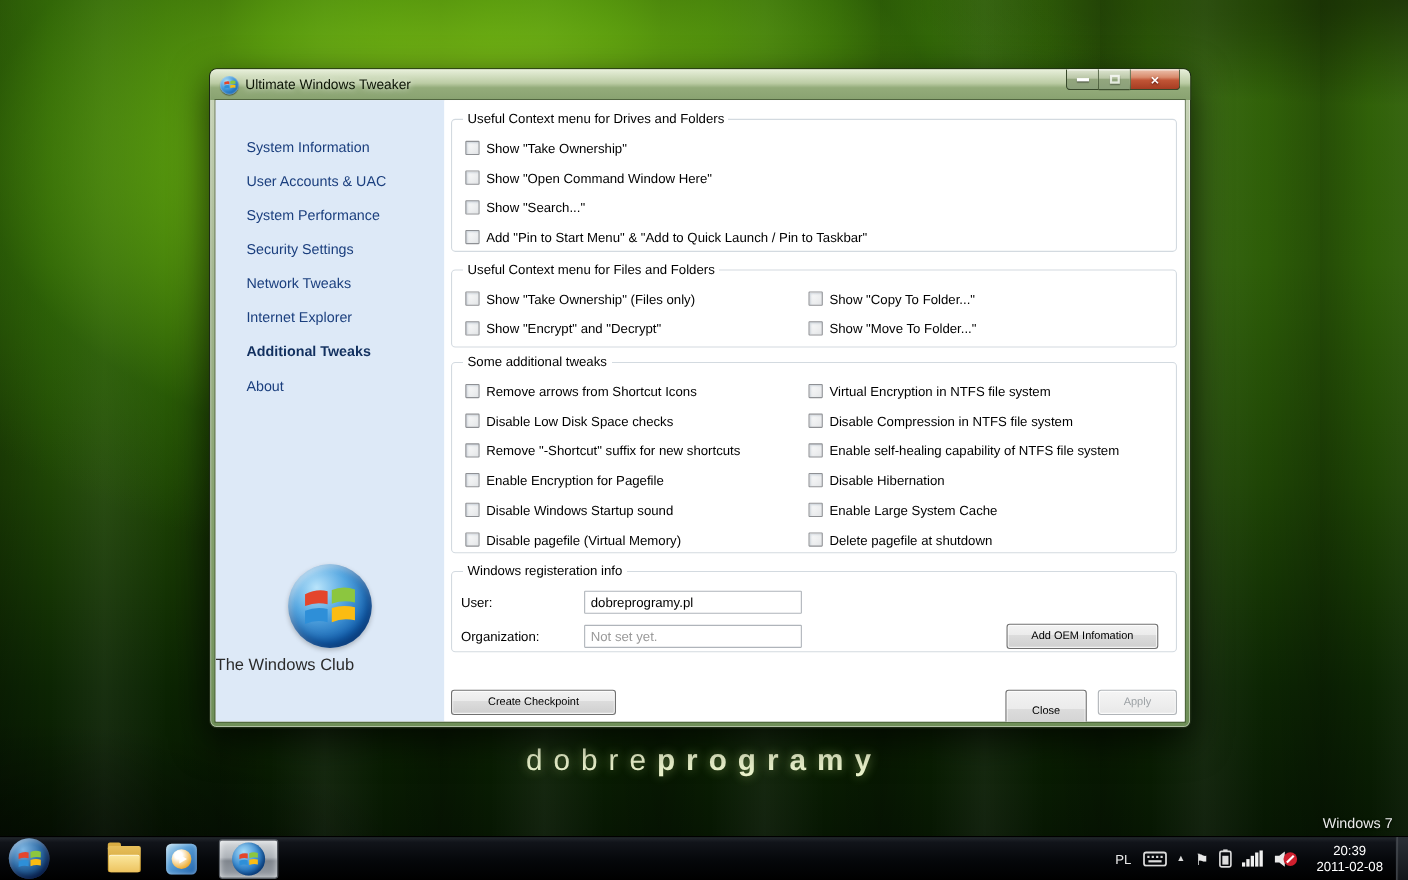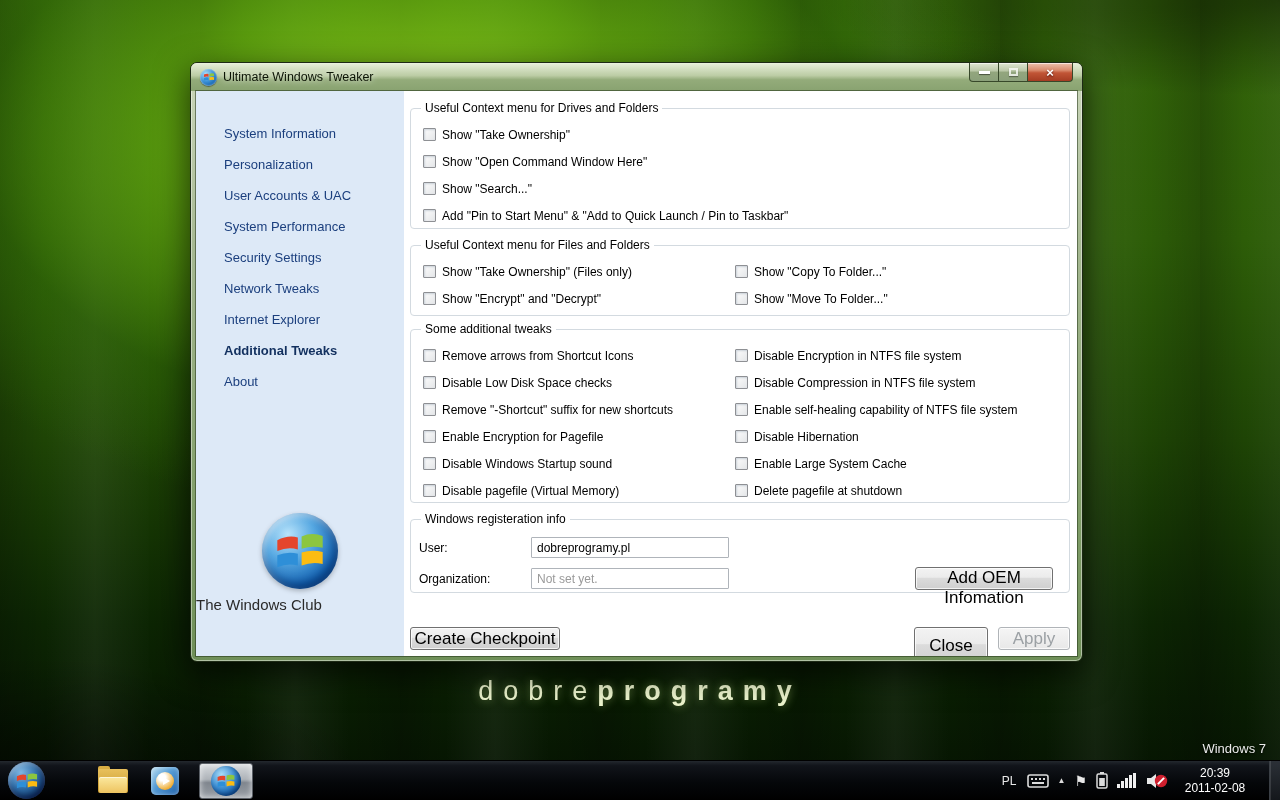--- a/index.html
+++ b/index.html
@@ -106,21 +106,21 @@
   .reg-row { display:flex; align-items:center; height:31px; position:relative; }
   .reg-label { width:80px; font-size:12px; color:#000; }
   .reg-input {
     width:198px; height:21px; border:1px solid #afb4ba; border-radius:1px;
     font-size:12px; font-family:"Liberation Sans", sans-serif; padding:0 5px; color:#000; background:#fff;margin-left:32px;
   }
   .reg-input.muted { color:#9a9a9a; }
   .oem-btn { position:absolute; right:8px; top:4px; width:138px; height:23px; }
 
   .win-btn {
-    font-family:"Liberation Sans", sans-serif; font-size:17px; color:#000;
+    font-family:"Liberation Sans", sans-serif; font-size:10px; color:#000;
     border:1px solid #707070; border-radius:3px; cursor:pointer;
     background:linear-gradient(180deg,#f3f3f3 0%,#ebebeb 45%,#dcdcdc 46%,#cfcfcf 100%);
     box-shadow:inset 0 0 0 1px rgba(255,255,255,.75);
   }
   .win-btn:disabled, .win-btn.disabled { color:#9ba0a4; border-color:#b0b4b8; background:linear-gradient(180deg,#f5f5f5,#e8e8e8); }
 
   .footer-row { position:absolute; top:536px; left:6px; width:660px; height:23px; }
   .btn-checkpoint { position:absolute; left:0; width:150px; height:23px; }
   .btn-restore { position:absolute; right:166px; width:92px; height:23px;margin-top:43px; }
   .btn-close { position:absolute; right:82px; width:74px; height:38px; }
@@ -160,21 +160,21 @@
   .wmp-circle { position:absolute; left:5px; top:5px; width:18px; height:18px; border-radius:50%;
     background:radial-gradient(circle at 35% 30%, #fff 20%, #f0b13c 70%, #d87f14 100%); }
   .wmp-play { position:absolute; left:12px; top:10px; width:0; height:0;
     border-left:7px solid #fff; border-top:4.5px solid transparent; border-bottom:4.5px solid transparent; }
 
   .tray { margin-left:auto; display:flex; align-items:center; height:100%; }
   .tray-lang { font-size:12px; color:#e8e8e8; margin-right:10px; cursor:pointer; }
   .tray-item { display:flex; align-items:center; justify-content:center; margin-right:9px; cursor:pointer; }
   .tray-arrow { font-size:8px; color:#dcdcdc; }
   .tray-flag { font-size:14px; color:#e8e8e8; }
-  .clock { text-align:center; font-size:12px; color:#fff; line-height:15px; width:76px; margin-right:16px; cursor:pointer; }
+  .clock { text-align:center; font-size:12px; color:#fff; line-height:15px; width:76px; margin-right:4px; cursor:pointer; }
   .show-desktop { width:11px; height:100%; border-left:1px solid #3a3f45; cursor:pointer;
     background:linear-gradient(180deg,#2b3037,#14171b); box-shadow:inset 1px 0 0 rgba(255,255,255,.12); }
 </style>
 </head>
 <body>
 
 <svg width="0" height="0" style="position:absolute">
   <symbol id="winflag" viewBox="0 0 100 100">
     <path d="M8 30 Q28 20 46 25 L46 47 Q27 42 8 50 Z" fill="#e4452c"></path>
     <path d="M53 23 Q72 15 92 22 L92 44 Q72 39 53 46 Z" fill="#8cc63f"></path>
@@ -209,21 +209,20 @@
           <span>×</span>
         </div>
     </div>
   </div>
 
   <div class="client">
 
     <div class="sidebar">
       <div class="nav">
         <div class="nav-item">System Information</div>
-        <div class="nav-item">Personalization</div>
         <div class="nav-item">User Accounts &amp; UAC</div>
         <div class="nav-item">System Performance</div>
         <div class="nav-item">Security Settings</div>
         <div class="nav-item">Network Tweaks</div>
         <div class="nav-item">Internet Explorer</div>
         <div class="nav-item active">Additional Tweaks</div>
         <div class="nav-item">About</div>
       </div>
       <div class="logo-block">
         <div class="logo-orb">
@@ -281,21 +280,21 @@
 
       <fieldset class="group g3">
         <legend>Some additional tweaks</legend>
         <div class="two-col">
           <label class="cb-row">
             <span class="cb-box"></span>
             <span class="cb-label">Remove arrows from Shortcut Icons</span>
           </label>
           <label class="cb-row">
             <span class="cb-box"></span>
-            <span class="cb-label">Disable Encryption in NTFS file system</span>
+            <span class="cb-label">Virtual Encryption in NTFS file system</span>
           </label>
           <label class="cb-row">
             <span class="cb-box"></span>
             <span class="cb-label">Disable Low Disk Space checks</span>
           </label>
           <label class="cb-row">
             <span class="cb-box"></span>
             <span class="cb-label">Disable Compression in NTFS file system</span>
           </label>
           <label class="cb-row">

